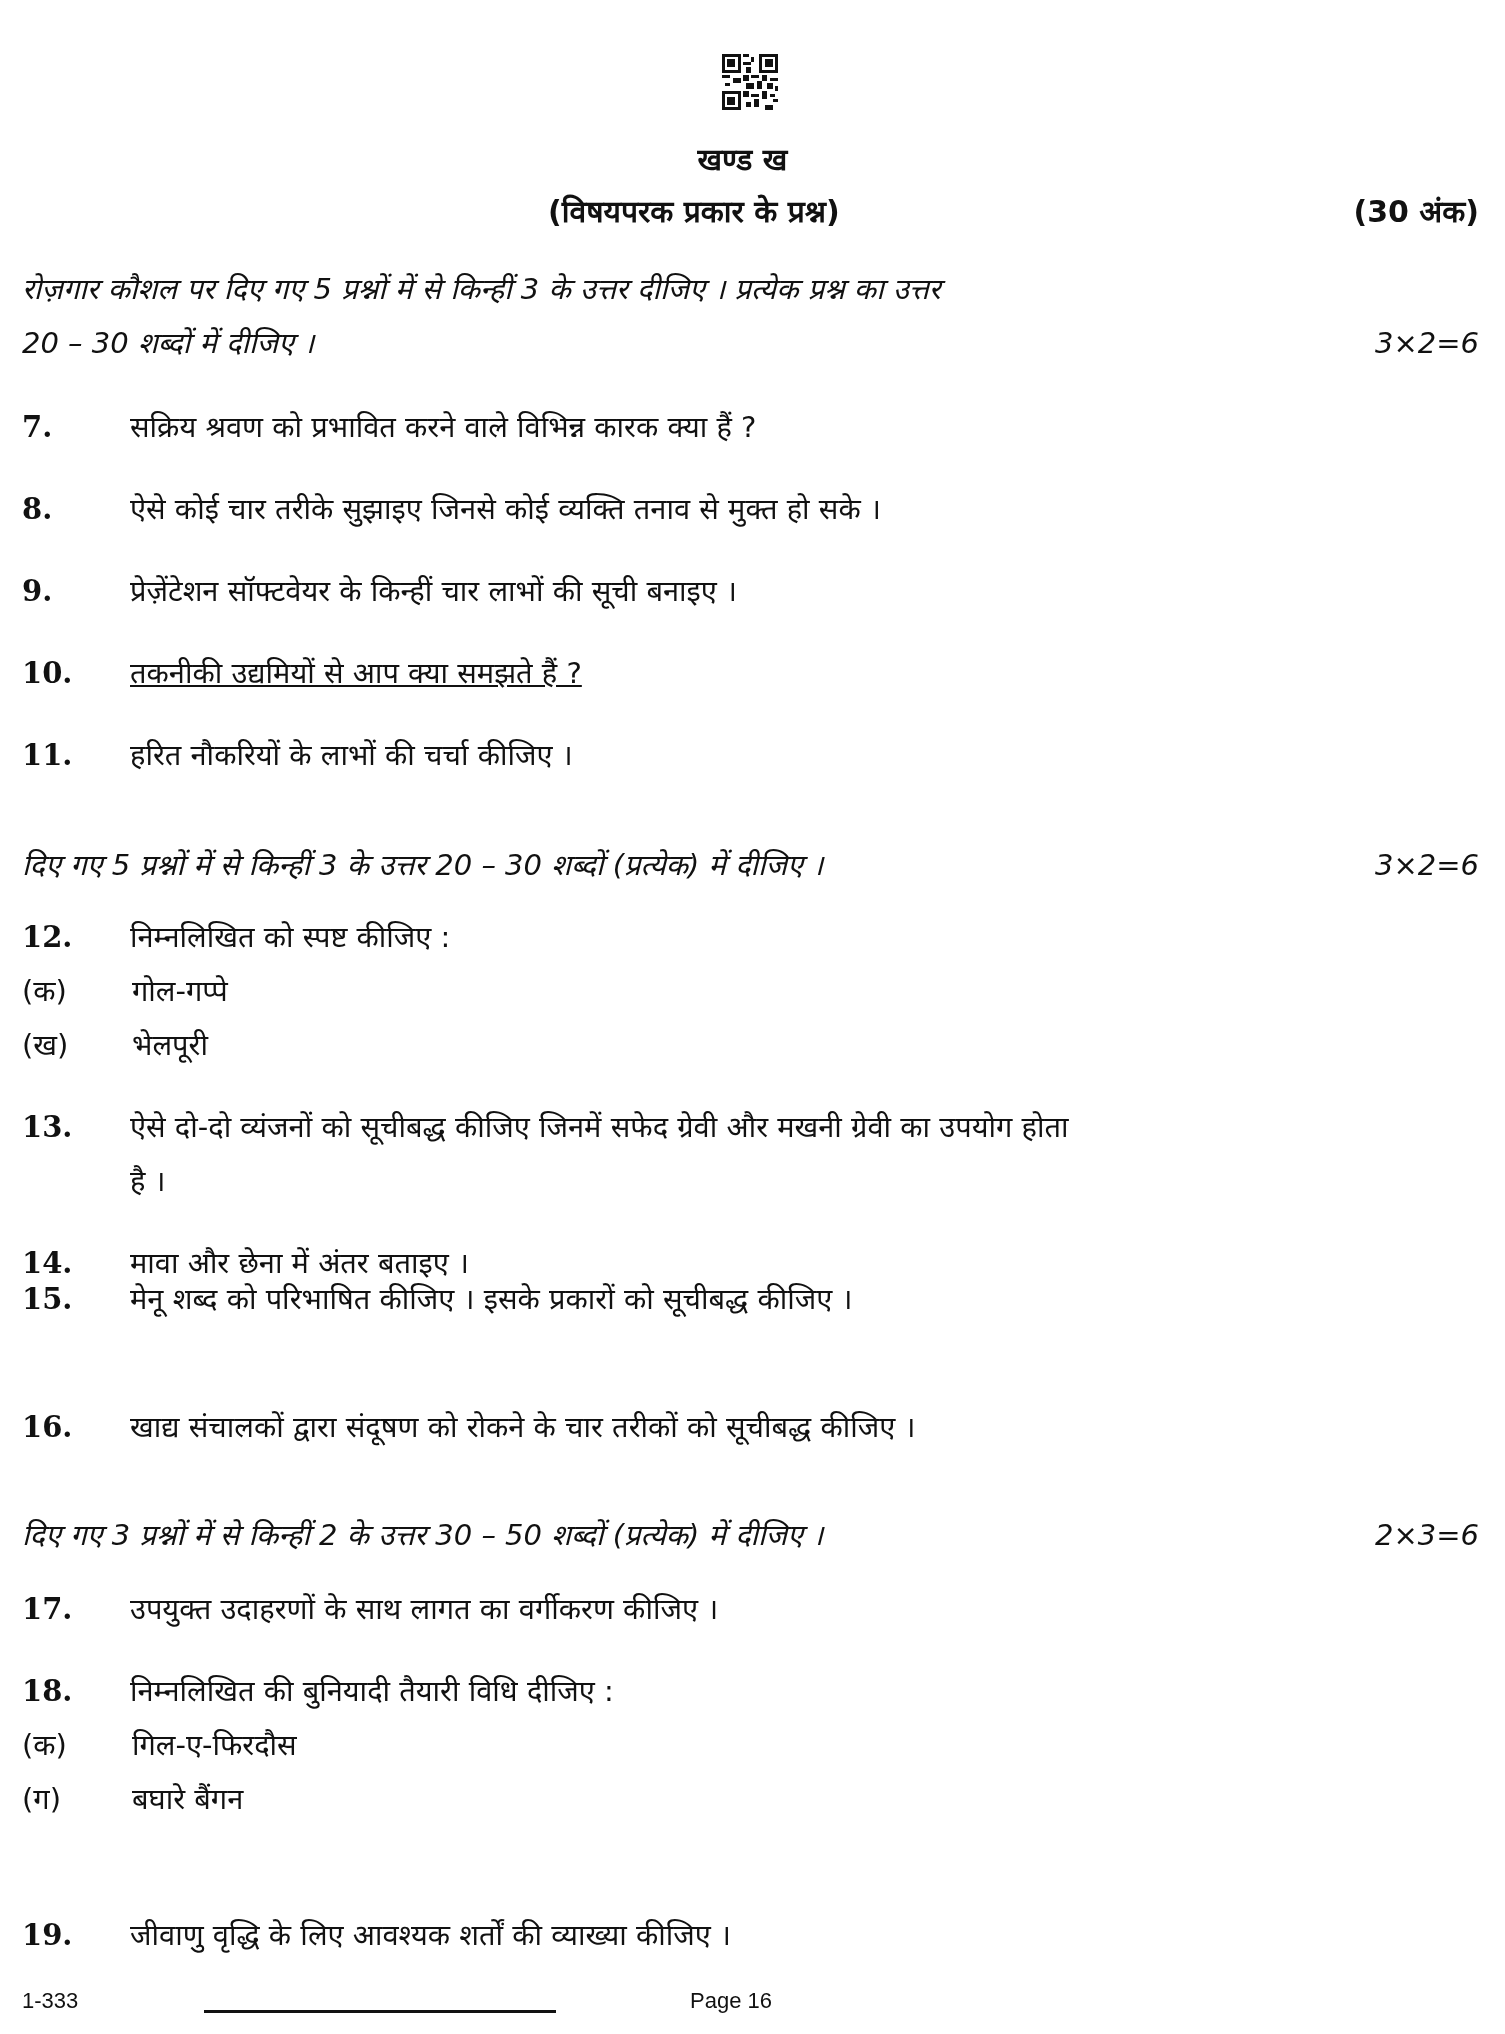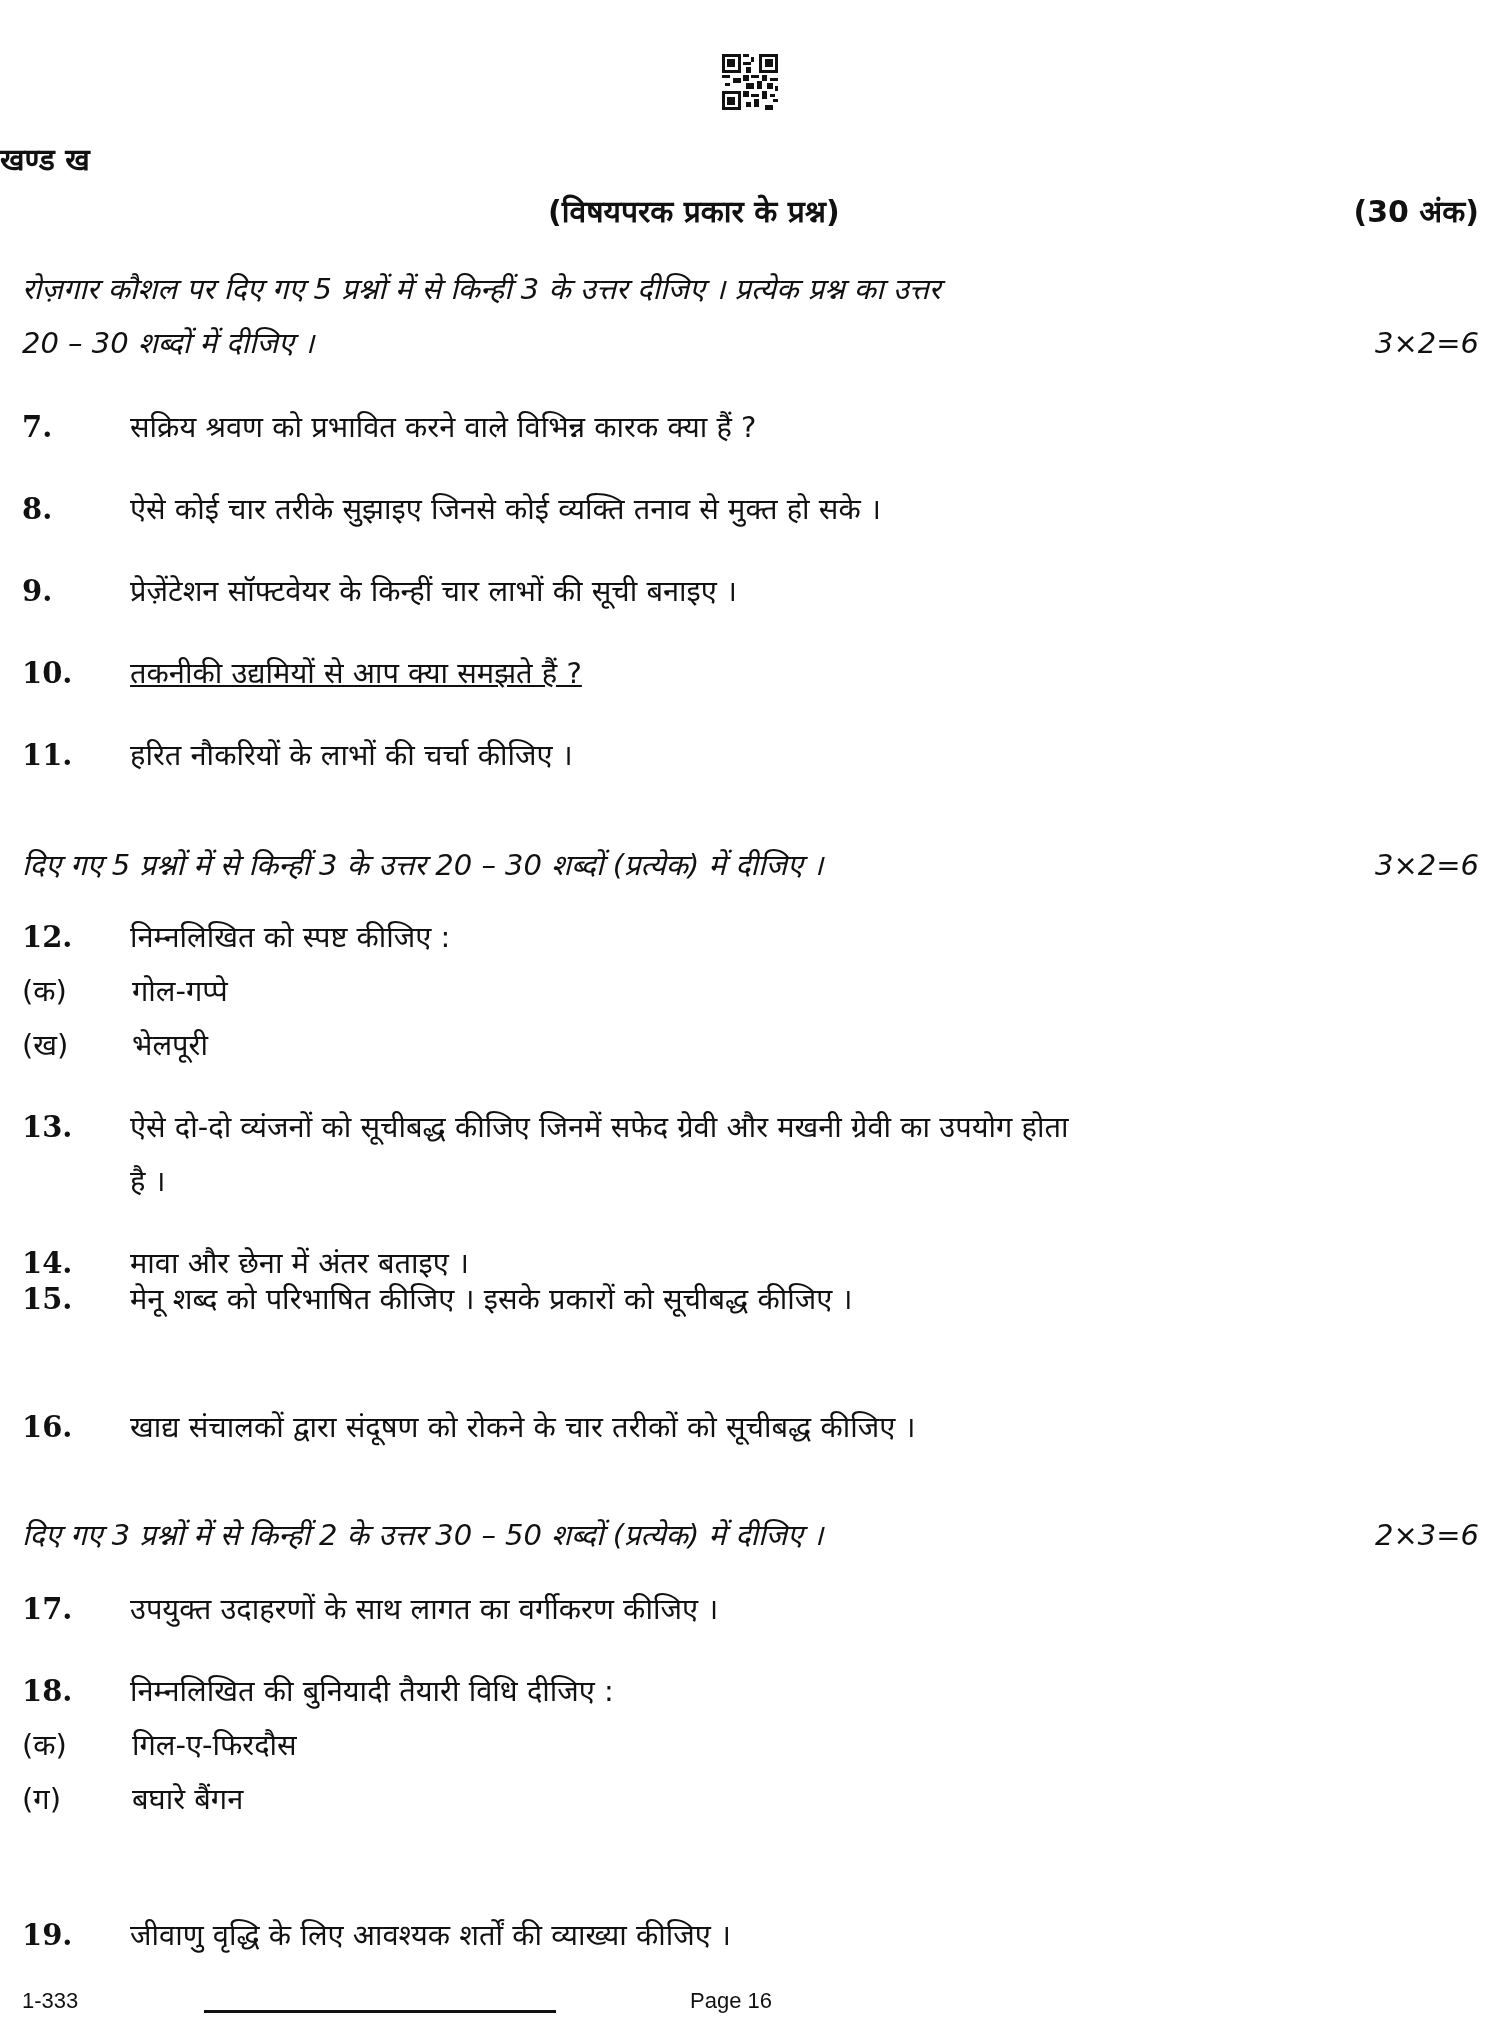--- a/index.html
+++ b/index.html
@@ -13,20 +13,21 @@
   }
   .qr {
     position: absolute;
     left: 722px; top: 54px;
     width: 56px; height: 56px;
   }
   .section-title {
     position: absolute;
     left: 0; width: 1505px;
     top: 138px;
+    text-align: center;
     font-weight: bold;
     font-size: 30px;
     padding-right: 20px;
     box-sizing: border-box;
   }
   .section-sub {
     position: absolute;
     left: 548px; top: 190px;
     font-weight: bold;
     font-size: 30px;

